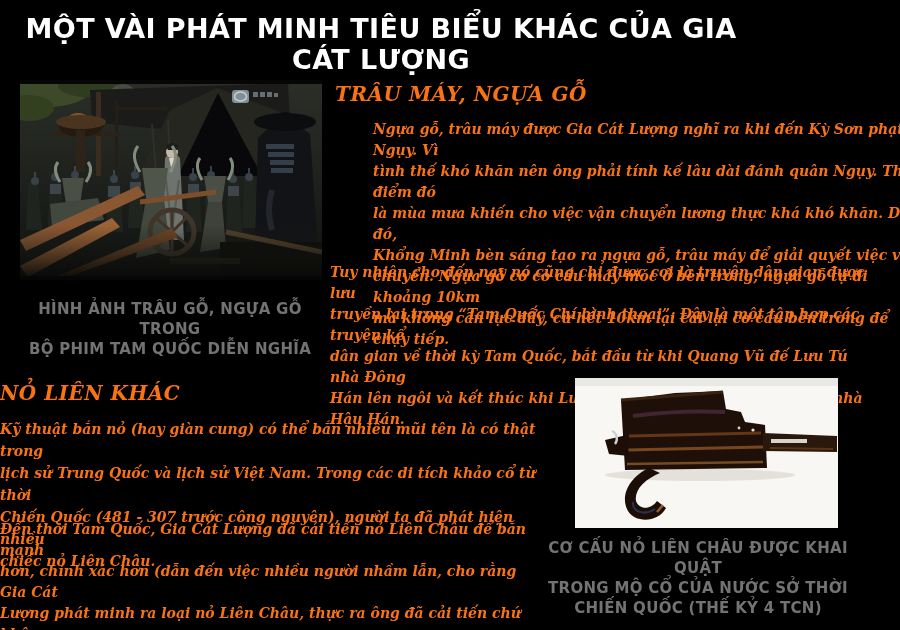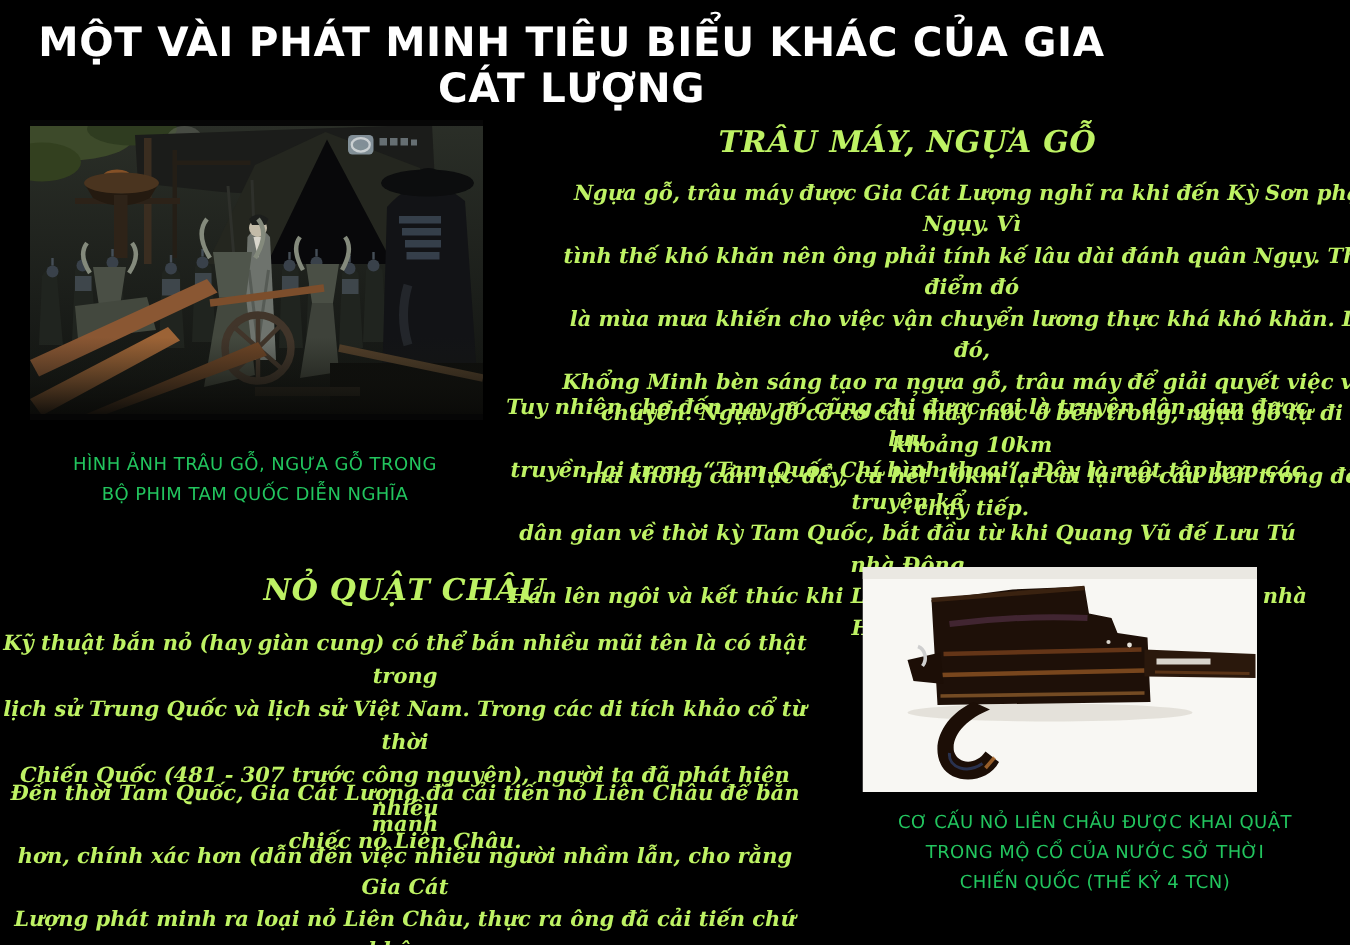--- a/index.html
+++ b/index.html
@@ -2,25 +2,25 @@
 <html><head>
 <meta charset="utf-8">
 <style>
   html,body{margin:0;padding:0;background:#000;}
   .stage{position:relative;width:900px;height:630px;background:#000;overflow:hidden;
          font-family:"DejaVu Sans",sans-serif;color:#fff;}
   .title{position:absolute;top:13px;left:0;width:762px;text-align:center;
          font-size:27px;font-weight:bold;letter-spacing:.4px;color:#fff;
          font-family:"DejaVu Sans",sans-serif;}
   .cal{font-family:"DejaVu Serif",serif;font-style:italic;font-weight:bold;
-       color:#bef264;white-space:pre-line;text-align:center;}
+       color:#f97316;white-space:pre-line;}
   .heading{position:absolute;font-size:20px;letter-spacing:.5px;}
   .para{position:absolute;font-size:14px;line-height:21px;}
-  .caption{position:absolute;font-family:"DejaVu Sans",sans-serif;font-weight:normal;
-           font-size:12px;line-height:20px;letter-spacing:.3px;color:#22c55e;
+  .caption{position:absolute;font-family:"DejaVu Sans",sans-serif;font-weight:bold;
+           font-size:15px;line-height:20px;letter-spacing:.3px;color:#737373;
            white-space:pre-line;text-align:center;}
   .photo{position:absolute;display:block;}
   svg{display:block;}
 </style>
 </head>
 <body>
 
 <div class="stage">
 
   <div class="title">MỘT VÀI PHÁT MINH TIÊU BIỂU KHÁC CỦA GIA CÁT LƯỢNG</div>
@@ -183,21 +183,21 @@
 là mùa mưa khiến cho việc vận chuyển lương thực khá khó khăn. Do đó,
 Khổng Minh bèn sáng tạo ra ngựa gỗ, trâu máy để giải quyết việc vận
 chuyển. Ngựa gỗ có cơ cấu máy móc ở bên trong, ngựa gỗ tự đi khoảng 10km
 mà không cần lực đẩy, cứ hết 10km lại cài lại cơ cấu bên trong để chạy tiếp.</div>
 
   <div class="cal para" style="left:330px;top:262px;width:550px;font-style:italic;">Tuy nhiên cho đến nay nó cũng chỉ được coi là truyện dân gian được lưu
 truyền lại trong “Tam Quốc Chí bình thoại”. Đây là một tập hợp các truyện kể
 dân gian về thời kỳ Tam Quốc, bắt đầu từ khi Quang Vũ đế Lưu Tú nhà Đông
 Hán lên ngôi và kết thúc khi Lưu Uyên tiêu diệt nhà Tấn, lập ra nhà Hậu Hán.</div>
 
-  <div class="cal heading" style="left:0px;top:381px;width:540px;">NỎ QUẬT CHÂU</div>
+  <div class="cal heading" style="left:0px;top:381px;width:540px;">NỎ LIÊN KHÁC</div>
 
   <div class="cal para" style="left:0px;top:418px;width:540px;line-height:22px;">Kỹ thuật bắn nỏ (hay giàn cung) có thể bắn nhiều mũi tên là có thật trong
 lịch sử Trung Quốc và lịch sử Việt Nam. Trong các di tích khảo cổ từ thời
 Chiến Quốc (481 - 307 trước công nguyên), người ta đã phát hiện nhiều
 chiếc nỏ Liên Châu.</div>
 
   <div class="cal para" style="left:0px;top:519px;width:540px;">Đến thời Tam Quốc, Gia Cát Lượng đã cải tiến nỏ Liên Châu để bắn mạnh
 hơn, chính xác hơn (dẫn đến việc nhiều người nhầm lẫn, cho rằng Gia Cát
 Lượng phát minh ra loại nỏ Liên Châu, thực ra ông đã cải tiến chứ không
 phát minh ra nó).</div>
@@ -231,17 +231,17 @@
       </g>
 
       <g>
         <path d="M74 90 C56 98 44 117 53 133 C60 145 83 145 91 130 L82 123 C76 132 64 132 61 123 C59 112 70 101 85 95 Z" fill="#1c0e06"></path>
         <path d="M58 124 C57 134 70 138 80 131" fill="none" stroke="#35508c" stroke-width="2" opacity="0.55"></path>
         <path d="M88 127 L82 134" stroke="#b87333" stroke-width="2.4" opacity="0.8"></path>
       </g>
     </svg>
   </div>
 
-  <div class="caption" style="left:560px;top:538px;width:340px;text-align:center;">CƠ CẤU NỎ LIÊN CHÂU ĐƯỢC KHAI QUẬT
+  <div class="caption" style="left:528px;top:538px;width:340px;text-align:center;">CƠ CẤU NỎ LIÊN CHÂU ĐƯỢC KHAI QUẬT
 TRONG MỘ CỔ CỦA NƯỚC SỞ THỜI
 CHIẾN QUỐC (THẾ KỶ 4 TCN)</div>
 
 </div>
 
 </body></html>

